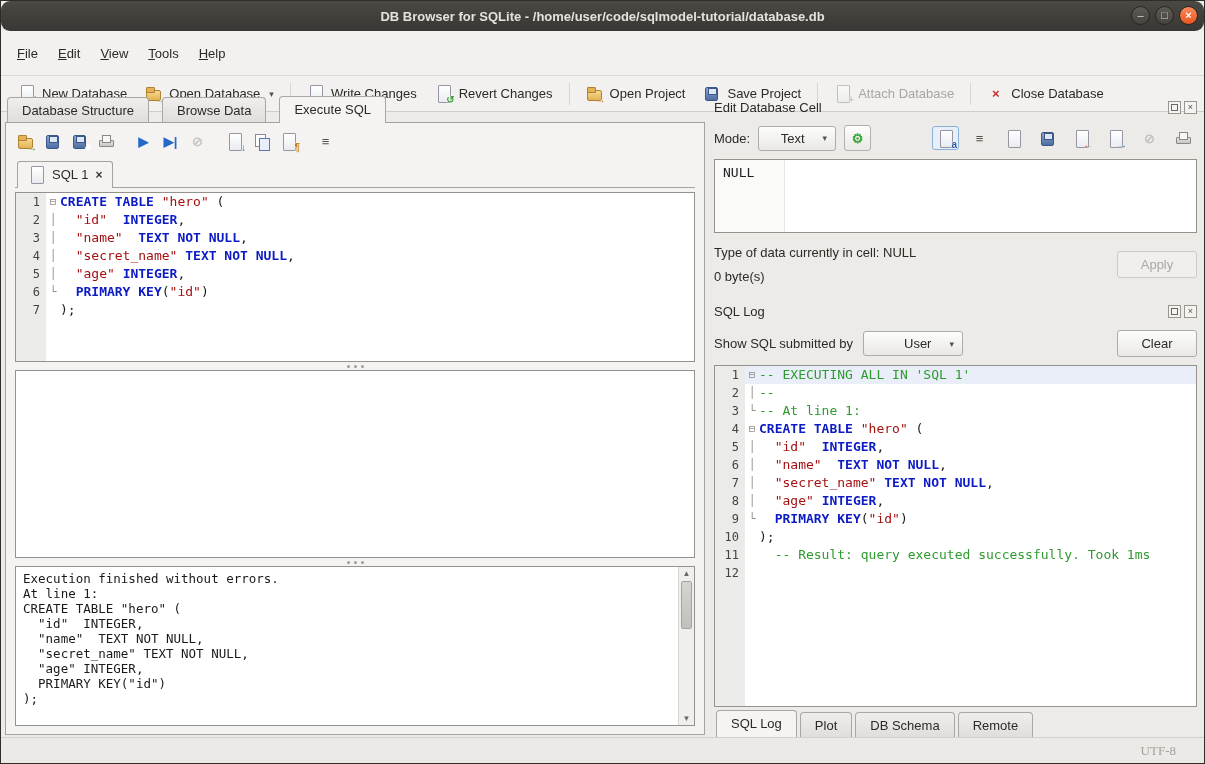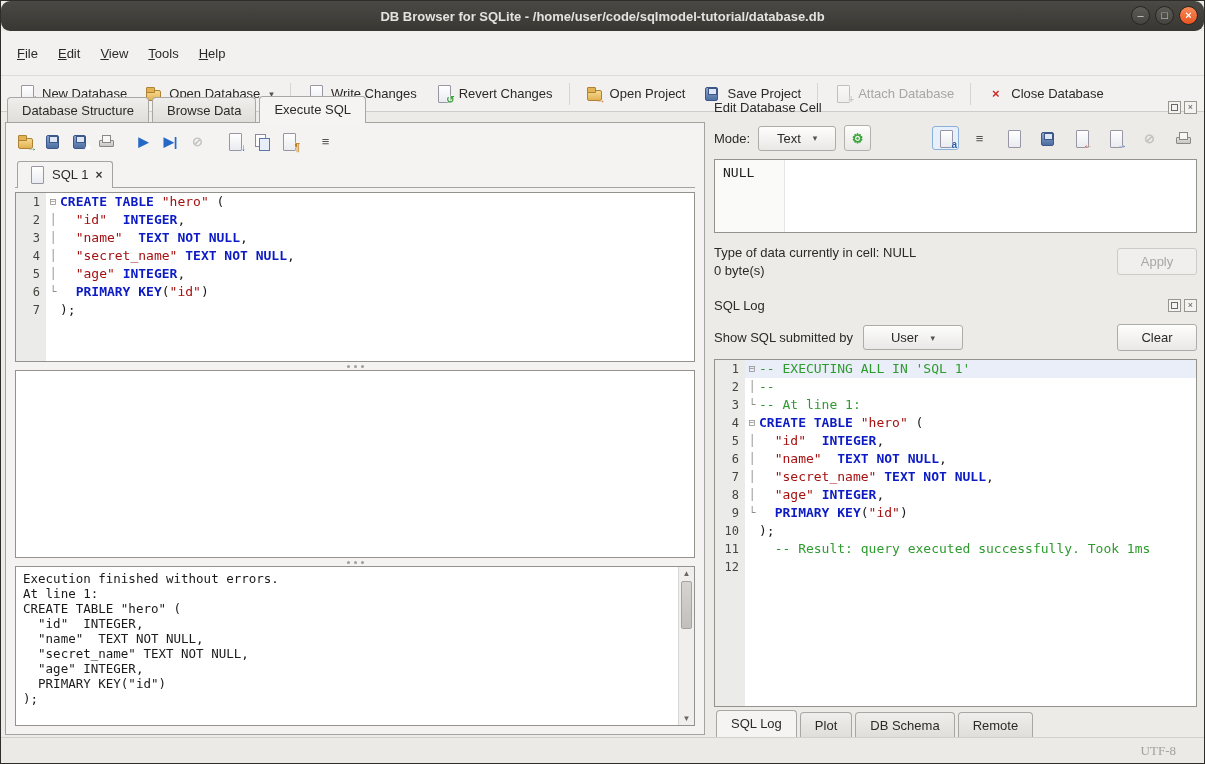--- a/index.html
+++ b/index.html
@@ -54,21 +54,21 @@
     background:linear-gradient(#e3e1dd,#c9c7c3); border:1px solid #8a8884; border-radius:1px; }
   .icon.printer::after { content:""; position:absolute; left:4px; right:4px; top:2px; height:6px;
     background:#f8f7f5; border:1px solid #8a8884; }
   
   .main { position:absolute; top:93px; left:0; right:0; bottom:26px; display:flex; }
   .left-col { width:704px; flex:none; display:flex; flex-direction:column; padding-left:4px; }
   .right-col { flex:1; display:flex; flex-direction:column; padding:2px 7px 0 9px; }
   
   .tabbar { height:28px; display:flex; align-items:flex-end; padding-left:2px; position:relative; z-index:2; }
   .tab { padding:5px 14px 4px; background:linear-gradient(#efeeec,#e0deda); border:1px solid #a9a7a3;
-    border-bottom:none; border-radius:4px 4px 0 0; margin-right:3px; }
+    border-bottom:none; border-radius:4px 4px 0 0; margin-right:13px; }
   .tab.active { background:#f5f4f2; padding-bottom:6px; margin-bottom:-1px; }
   .panel { flex:1; display:flex; flex-direction:column; border:1px solid #a5a39f;
     background:#f4f3f1; margin-bottom:2px; }
   
   .ed-toolbar { display:flex; align-items:center; padding:6px 6px 4px; }
   .tool-btn { width:27px; height:24px; display:flex; align-items:center; justify-content:center;
     border-radius:3px; border:1px solid transparent; }
   .tool-btn.disabled { opacity:.7; }
   .tool-btn.framed { border:1px solid #8ab0d8; background:#e6effa; }
   .tool-sep { width:10px; }
@@ -105,29 +105,29 @@
   .vthumb { position:absolute; left:2px; right:2px; top:14px; height:48px;
     background:linear-gradient(#d6d4d0,#c2c0bc); border:1px solid #a5a39f; border-radius:2px; }
   
   .dockhead { display:flex; align-items:center; height:22px; }
   .dockhead .dh-title { flex:1; }
   .mini { width:13px; height:13px; border:1px solid #98968f; background:#f4f3f1;
     display:inline-flex; align-items:center; justify-content:center; font-size:9px; line-height:1;
     color:#55534f; margin-left:3px; }
   .mini.undock::after { content:""; width:5px; height:5px; border:1px solid #6a6864; }
   .mode-row { display:flex; align-items:center; margin:7px 0 8px; }
-  .combo { display:inline-flex; align-items:center; justify-content:center;
+  .combo { display:inline-flex; align-items:center; justify-content:flex-end;
     background:linear-gradient(#fdfdfc,#e9e8e6); border:1px solid #aeaca8; border-radius:3px;
-    padding:4px 8px; min-width:78px; gap:10px; }
+    padding:4px 8px; min-width:78px; gap:16px; }
   .sq-btn { width:27px; height:26px; display:flex; align-items:center; justify-content:center;
     border:1px solid #b3b1ad; border-radius:3px; background:linear-gradient(#fdfdfc,#e9e8e6); margin-left:8px; }
   .cell-tools { margin-left:auto; display:flex; align-items:center; gap:7px; }
   .cellbox { height:74px; border:1px solid #94928c; background:linear-gradient(to right,#fafaf9 69px,#e7e6e4 69px,#e7e6e4 70px,#ffffff 70px); padding:5px 8px; font:13px "DejaVu Sans Mono", monospace; color:#222; }
   .info { display:flex; align-items:center; margin:12px 0 2px; }
-  .info-lines { display:flex; flex-direction:column; gap:3px; }
+  .info-lines { display:flex; flex-direction:column; gap:9px; }
   .btn { background:linear-gradient(#fdfdfc,#e9e8e6); border:1px solid #aeaca8; border-radius:3px;
     padding:5px 0; width:80px; text-align:center; }
   .btn.disabled { color:#a9a7a3; background:#f0efed; border-color:#cdcbc7; }
   .apply-wrap { margin-left:auto; }
   .loghead { margin-top:14px; }
   .filter-row { display:flex; align-items:center; margin:8px 0; }
   .filter-row .combo { margin-left:10px; min-width:100px; }
   .filter-row .btn { margin-left:auto; }
   .logbox { flex:1; border:1px solid #94928c; overflow:hidden;
     background:linear-gradient(to right,#ebebe9 30px,#ffffff 30px); }

